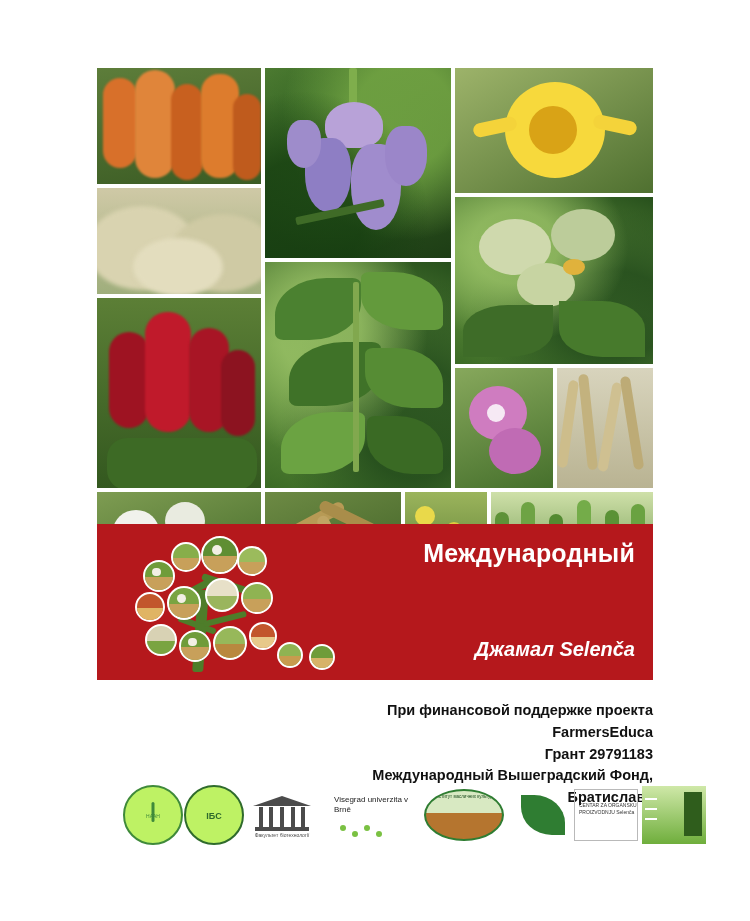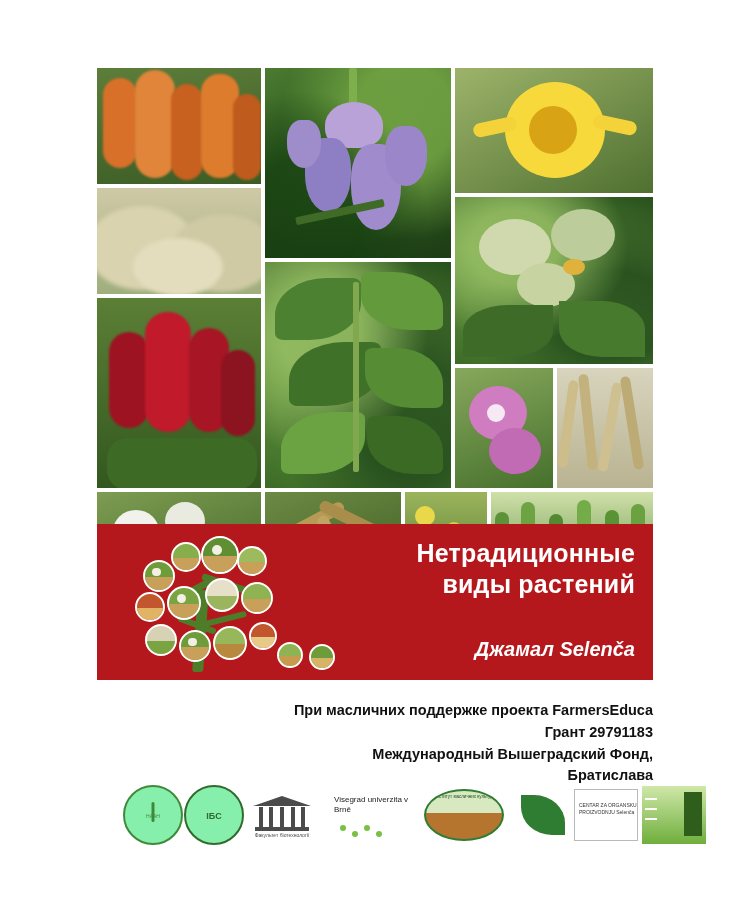--- a/index.html
+++ b/index.html
@@ -208,21 +208,21 @@
     font-size: 5px;
     line-height: 1.25;
     color: #2d5e2b;
   }
   .circle-logo {
     width: 56px;
     height: 56px;
     border-radius: 50%;
     border: 2px solid #3f8a3a;
     position: relative;
-    background: #86efac;
+    background: #bef264;
   }
   .circle-logo .inner {
     position: absolute;
     left: 50%;
     top: 52%;
     transform: translate(-50%,-50%);
     font-size: 5px;
     color: #3f8a3a;
     width: 46px;
     line-height: 1.2;
@@ -535,30 +535,29 @@
           </div>
         <div class="iconball" style="left:160px;top:112px;width:22px;height:22px;background:#8fb352;">
             <div class="half" style="background:#c79b4e;"></div>
           </div>
         <div class="iconball" style="left:192px;top:114px;width:22px;height:22px;background:#6f9c3a;">
             <div class="half" style="background:#d7b368;"></div>
           </div>
       </div>
 
       <div class="band-title">
-        <div>Нетрадиционные</div>
-        <div>виды растений</div>
+        <div>Международный</div>
       </div>
 
       <div class="band-author">Джамал Selenča</div>
     </div>
 
 
     <div class="funding">
-      <div>При масличних поддержке проекта FarmersEduca</div>
+      <div>При финансовой поддержке проекта FarmersEduca</div>
       <div>Грант 29791183</div>
       <div>Международный Вышеградский Фонд, Братислава</div>
     </div>
 
     <div class="logos">
 
       <div class="logo" style="left:0;width:64px;">
         <div class="circle-logo">
           <div class="wheat"></div>
           <div class="inner">НААН</div>

